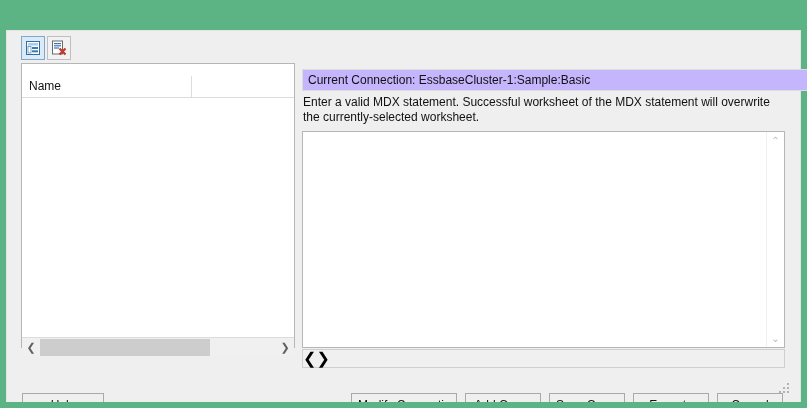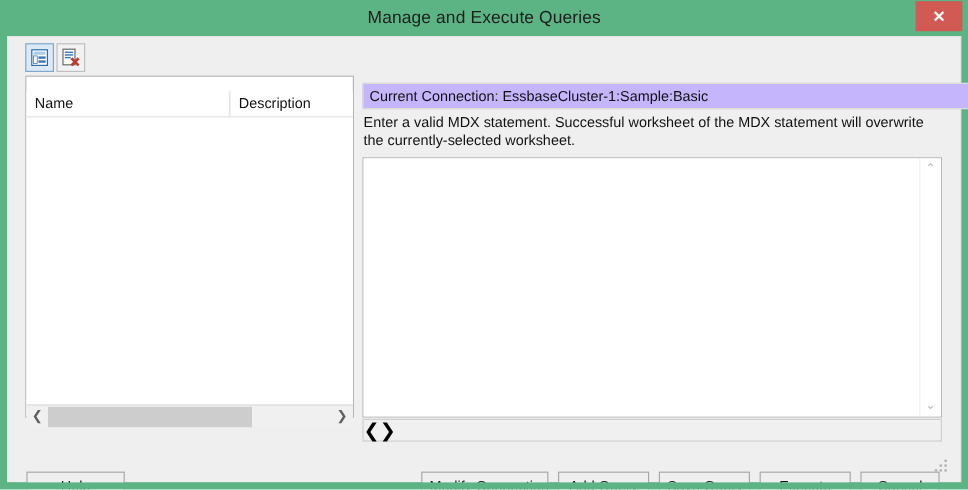--- a/index.html
+++ b/index.html
@@ -294,24 +294,20 @@
     width: 807px;
     height: 6px;
     background: #5cb485;
   }
 </style>
 </head>
 <body>
 
 <div class="window">
 
-  <div class="titlebar">
-    <div class="title-text">Manage and Execute Queries</div>
-    <div class="close-button">✕</div>
-  </div>
 
   <div class="client">
 
     <div class="toolbar">
       <div class="tool-btn active">
         <svg width="16" height="16" viewBox="0 0 16 16">
           <rect x="1.5" y="1.5" width="13" height="13" fill="#ffffff" stroke="#2f6ea5"></rect>
           <rect x="3" y="3" width="10" height="2.6" fill="#a9cdee"></rect>
           <rect x="3" y="6.6" width="3" height="6.4" fill="#ffffff" stroke="#2f6ea5" stroke-width="0.6"></rect>
           <rect x="7" y="7" width="6" height="2" fill="#3b79b5"></rect>
@@ -325,21 +321,20 @@
           <rect x="3" y="5.2" width="7" height="1.2" fill="#3b79b5"></rect>
           <rect x="3" y="7.4" width="5" height="1.2" fill="#3b79b5"></rect>
           <path d="M8.5 8.5 L14.5 14.5 M14.5 8.5 L8.5 14.5" stroke="#c0392b" stroke-width="2.2" fill="none"></path>
         </svg>
       </div>
     </div>
 
     <div class="list-panel">
       <div class="list-header">
         <div class="col name">Name</div>
-        <div class="col desc">Description</div>
       </div>
       <div class="list-body"></div>
       <div class="hscroll">
         <div class="arrow">❮</div>
         <div class="track">
           <div class="thumb" id="left-thumb" style="width: 72%;"></div>
         </div>
         <div class="arrow">❯</div>
       </div>
     </div>

